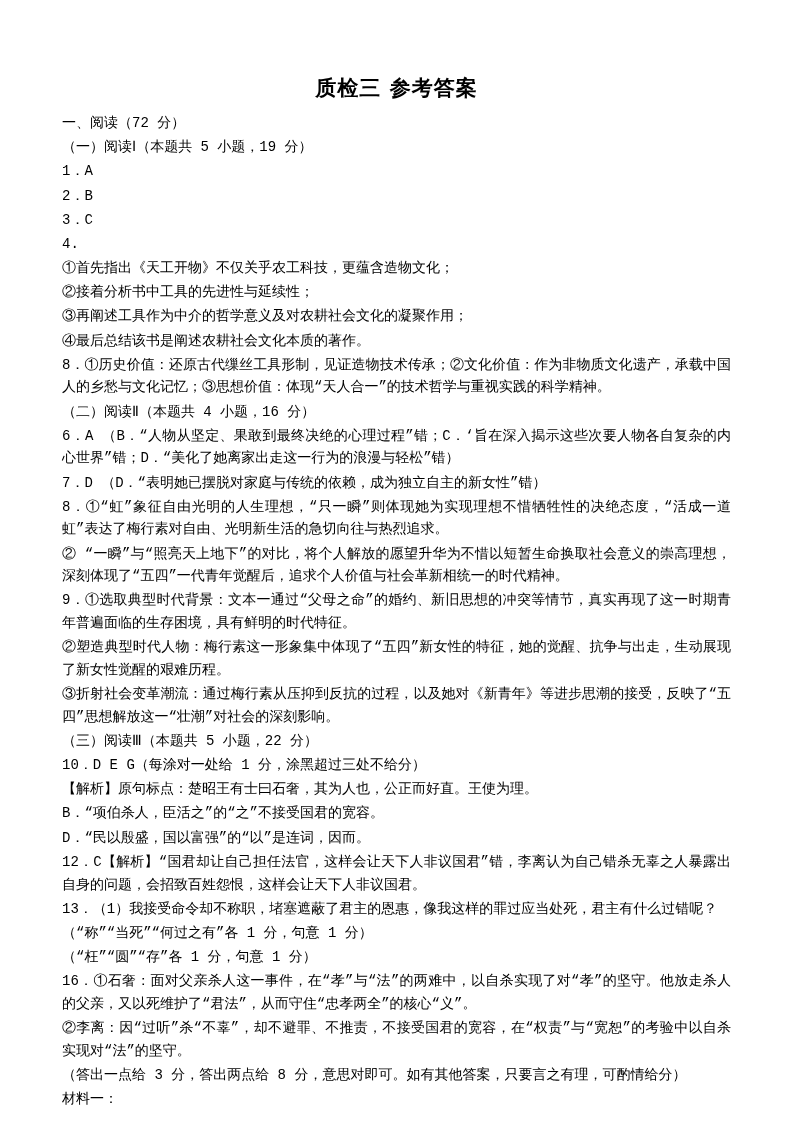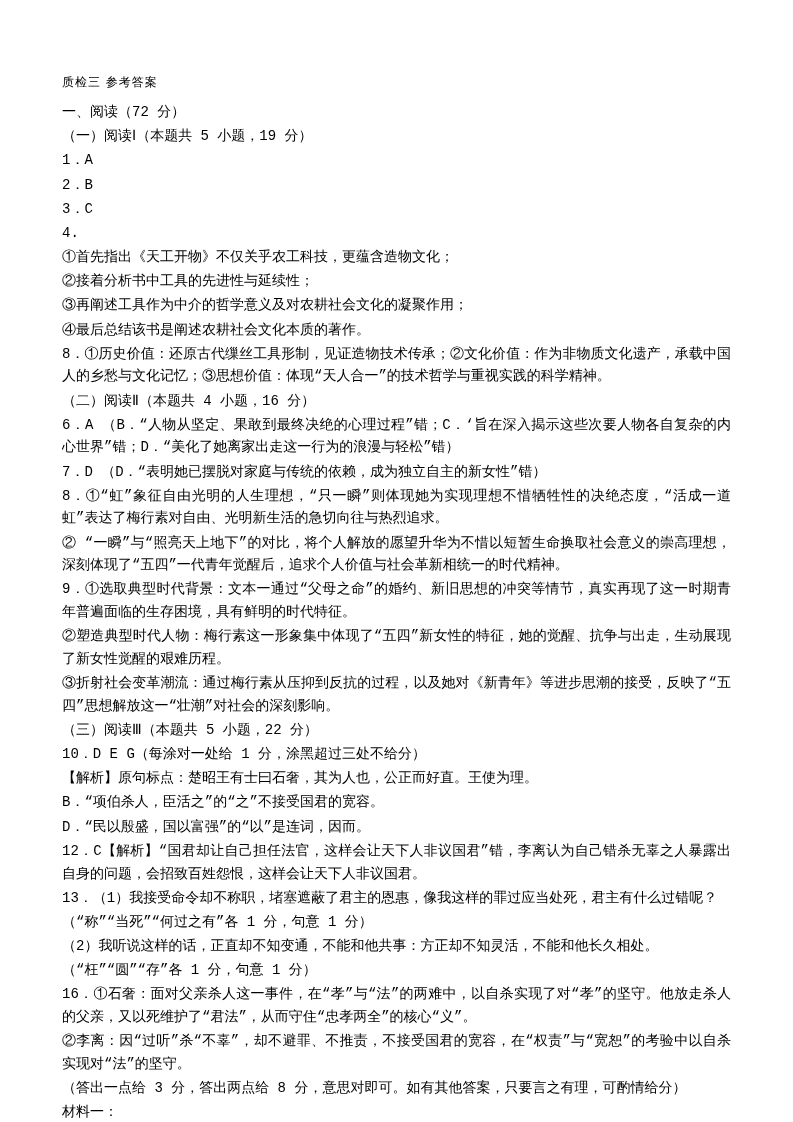--- a/index.html
+++ b/index.html
@@ -15,23 +15,23 @@
     position: relative;
     overflow: hidden;
   }
   .page {
     box-sizing: border-box;
     width: 793px;
     height: 1122px;
     padding: 74px 62px 40px 62px;
   }
   .doc-title {
-    text-align: left;
-    font-size: 12px;
-    font-weight: normal;
+    text-align: center;
+    font-size: 21px;
+    font-weight: bold;
     letter-spacing: 1px;
     margin: 0 0 10px 0;
     font-family: "DejaVu Sans", "Liberation Sans", sans-serif;
   }
   p {
     margin: 0 0 1.5px 0;
     font-size: 14px;
     line-height: 1.62;
     text-align: justify;
     font-family: Liberation Mono, monospace;
@@ -63,20 +63,19 @@
       <p>②塑造典型时代人物：梅行素这一形象集中体现了“五四”新女性的特征，她的觉醒、抗争与出走，生动展现了新女性觉醒的艰难历程。</p>
       <p>③折射社会变革潮流：通过梅行素从压抑到反抗的过程，以及她对《新青年》等进步思潮的接受，反映了“五四”思想解放这一“壮潮”对社会的深刻影响。</p>
       <p>（三）阅读Ⅲ（本题共 5 小题，22 分）</p>
       <p>10．D E G（每涂对一处给 1 分，涂黑超过三处不给分）</p>
       <p>【解析】原句标点：楚昭王有士曰石奢，其为人也，公正而好直。王使为理。</p>
       <p>B．“项伯杀人，臣活之”的“之”不接受国君的宽容。</p>
       <p>D．“民以殷盛，国以富强”的“以”是连词，因而。</p>
       <p>12．C【解析】“国君却让自己担任法官，这样会让天下人非议国君”错，李离认为自己错杀无辜之人暴露出自身的问题，会招致百姓怨恨，这样会让天下人非议国君。</p>
       <p>13．（1）我接受命令却不称职，堵塞遮蔽了君主的恩惠，像我这样的罪过应当处死，君主有什么过错呢？</p>
       <p>（“称”“当死”“何过之有”各 1 分，句意 1 分）</p>
-      <p>（2）我听说这样的话，正直却不知变通，不能和他共事：方正却不知灵活，不能和他长久相处。</p>
       <p>（“枉”“圆”“存”各 1 分，句意 1 分）</p>
       <p>16．①石奢：面对父亲杀人这一事件，在“孝”与“法”的两难中，以自杀实现了对“孝”的坚守。他放走杀人的父亲，又以死维护了“君法”，从而守住“忠孝两全”的核心“义”。</p>
       <p>②李离：因“过听”杀“不辜”，却不避罪、不推责，不接受国君的宽容，在“权责”与“宽恕”的考验中以自杀实现对“法”的坚守。</p>
       <p>（答出一点给 3 分，答出两点给 8 分，意思对即可。如有其他答案，只要言之有理，可酌情给分）</p>
       <p>材料一：</p>
     </div>
 </div>
 
 </body></html>

